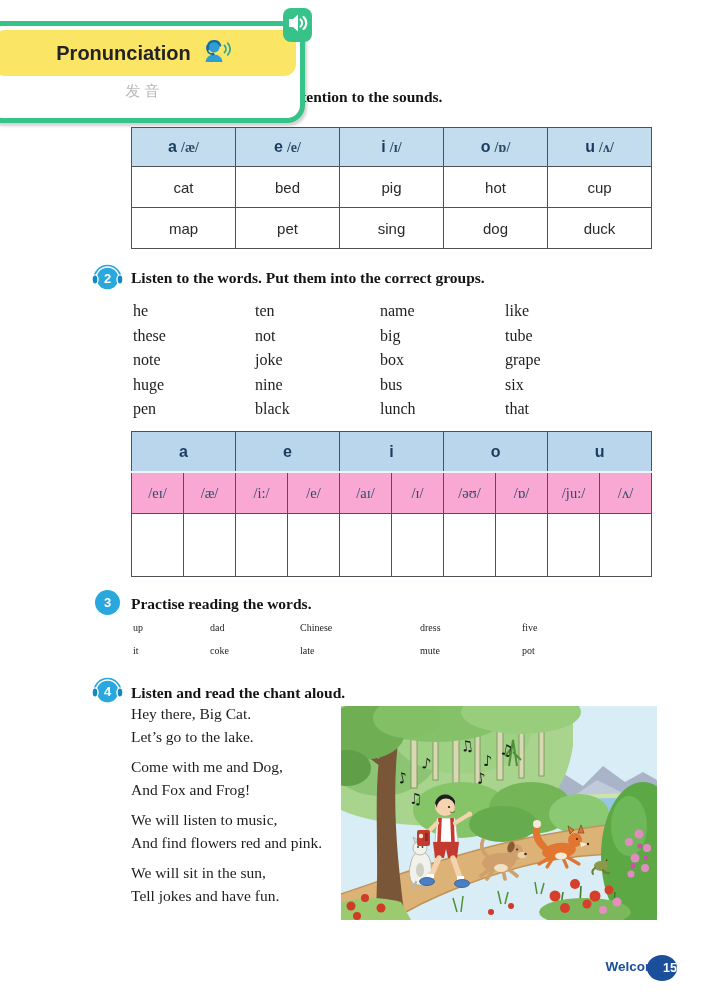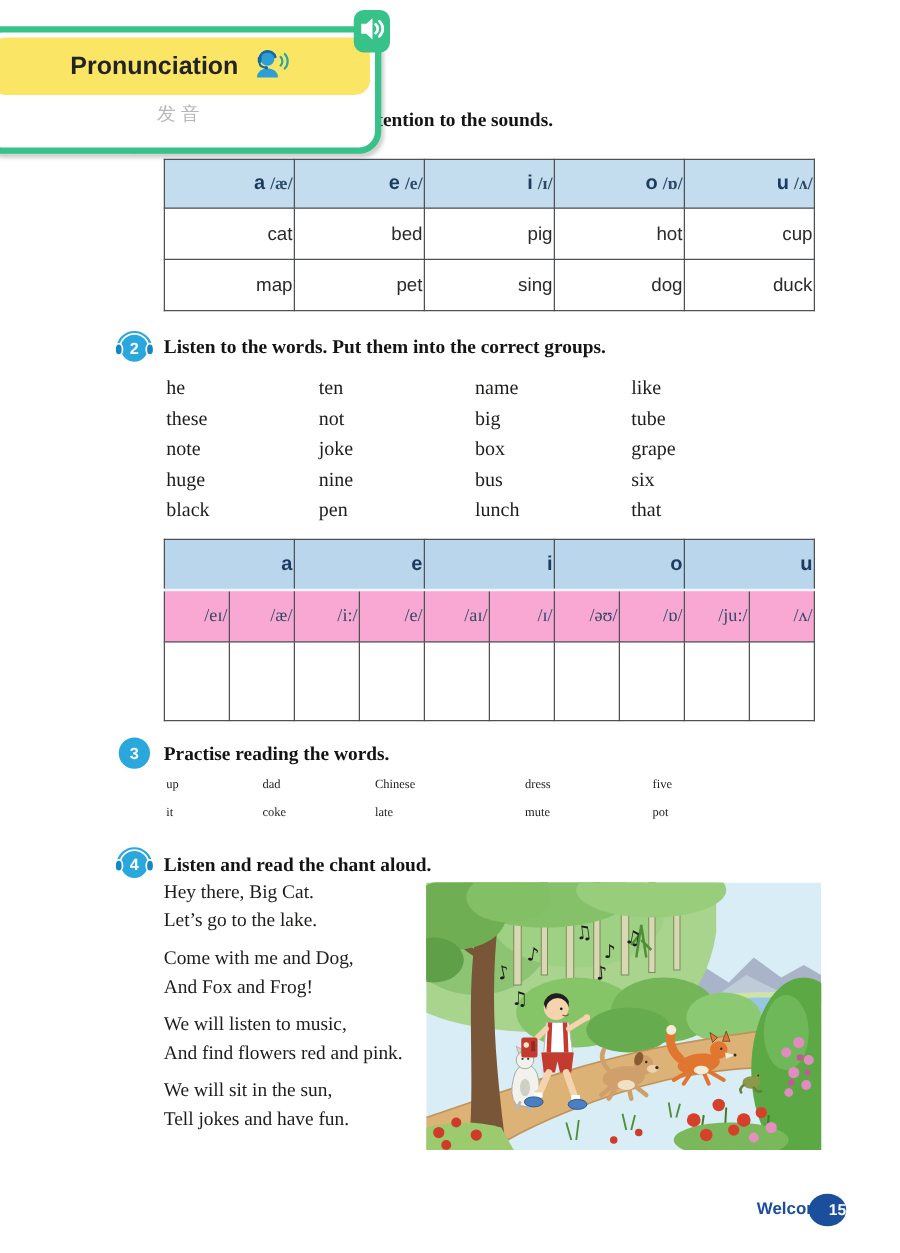--- a/index.html
+++ b/index.html
@@ -20,21 +20,21 @@
   .audio-btn{left:283px;top:8px;width:29px;height:34px;background:#36c289;border-radius:8px;
          z-index:6;display:flex;align-items:center;justify-content:center;}
 
   
   .instr{font-weight:bold;font-size:15.5px;color:#141414;}
   .a1-text{left:296px;top:88px;}
 
   
   table{border-collapse:collapse;table-layout:fixed;}
   .t1{left:131px;top:127px;width:520px;}
-  .t1 th,.t1 td,.t2 th,.t2 td{border:1.5px solid #4e5156;text-align:right;vertical-align:middle;}
+  .t1 th,.t1 td,.t2 th,.t2 td{border:1.5px solid #4e5156;text-align:center;vertical-align:middle;}
   .t1 th{height:36px;background:#c3ddef;}
   .t1 td{height:38px;font-family:Liberation Sans, sans-serif;font-size:15px;color:#2a2a2a;background:#fff;}
   .ltr{font-family:"Liberation Sans",sans-serif;font-weight:bold;font-size:16px;color:#1c3b5e;}
   .snd{font-family:"Liberation Serif",serif;font-size:14px;color:#2e4b66;margin-left:4px;}
   .t2{left:131px;top:431px;width:520px;}
   .t2 th.letter{height:37px;background:#b9d6ec;border-bottom:2.5px solid #eef5fa;}
   .t2 td.sound{height:38px;background:#f9a8d4;font-size:14.5px;color:#2e4b66;}
   .t2 td.blank{height:60px;background:#ffffff;}
 
   
@@ -150,22 +150,22 @@
     <span>big</span>
     <span>tube</span>
   <span>note</span>
     <span>joke</span>
     <span>box</span>
     <span>grape</span>
   <span>huge</span>
     <span>nine</span>
     <span>bus</span>
     <span>six</span>
-  <span>black</span>
-    <span>pen</span>
+  <span>pen</span>
+    <span>black</span>
     <span>lunch</span>
     <span>that</span>
 </div>
 
 <table class="abs t2">
   <colgroup>
       <col style="width:52px">
       <col style="width:52px">
       <col style="width:52px">
       <col style="width:52px">

